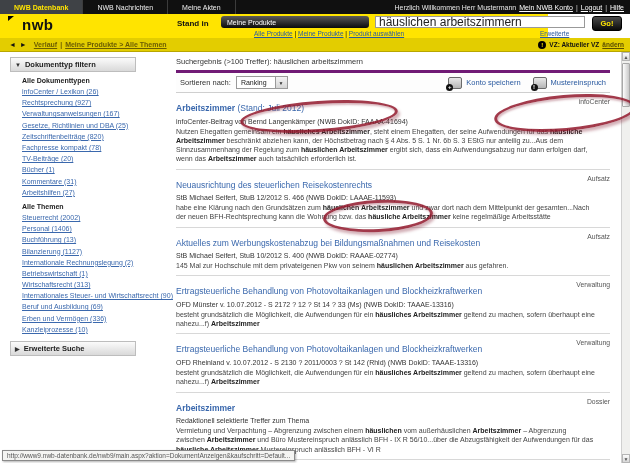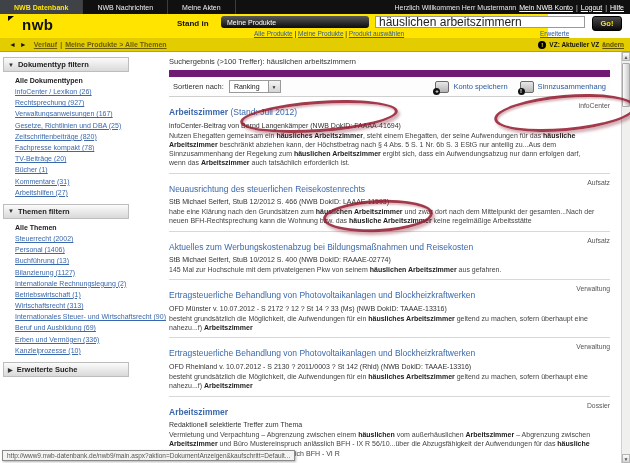--- a/index.html
+++ b/index.html
@@ -32,32 +32,32 @@
   .bc-arrows{margin-left:9px;letter-spacing:1px;color:#111;font-size:7px;cursor:pointer;}
   .breadcrumb a{color:#6b5d00;text-decoration:underline;font-weight:bold;cursor:pointer;}
   .bc-path{margin-left:6px;display:flex;gap:3px;align-items:center;color:#6b5d00;font-weight:bold;}
   .vz{margin-left:auto;margin-right:6px;display:flex;align-items:center;gap:3px;}
   .vz-icon{width:8px;height:8px;background:#000;border-radius:50%;color:#ffe400;font-size:6px;font-weight:bold;display:flex;align-items:center;justify-content:center;}
   .vz b{font-size:6.5px;color:#111;}
   .vz a{color:#5a4d00;font-size:6.5px;}
 
   
   .bodywrap{position:absolute;left:0;top:52px;width:622px;height:411px;display:flex;}
-  .sidebar{width:126px;flex:none;padding-left:3px;}
+  .sidebar{width:126px;flex:none;padding-left:10px;}
   .side-header{background:linear-gradient(#fbfbfb,#d9d9d9);border:1px solid #bdbdbd;font-size:7.5px;font-weight:bold;color:#222;padding:2px 4px;margin-top:6px;display:flex;align-items:center;gap:4px;cursor:pointer;}
   .side-header:first-child{margin-top:5px;}
   .tri{font-size:6px;color:#333;}
   .side-all{font-size:7px;font-weight:bold;color:#222;padding:5px 0 2px 12px;}
   .side-list{padding-left:12px;}
   .side-list a{display:block;font-size:7px;color:#3a68ad;text-decoration:underline;padding:2.1px 0;cursor:pointer;white-space:nowrap;}
 
   
   .main{flex:1;padding:3px 12px 14px 40px;min-width:0;}
   .summary{font-size:7.5px;color:#333;padding:2px 0 4px 0;}
-  .toolbar{border-top:7px solid #701a75;border-bottom:1px solid #cfcfcf;background:#fdfdfd;display:flex;align-items:center;padding:3px 4px;}
+  .toolbar{border-top:3px solid #701a75;border-bottom:1px solid #cfcfcf;background:#fdfdfd;display:flex;align-items:center;padding:3px 4px;}
   .sort-label{font-size:7.5px;color:#333;}
   .sort-select{margin-left:5px;border:1px solid #9a9a9a;background:#fff;font-size:7px;color:#222;display:flex;align-items:center;height:11px;cursor:pointer;}
   .sort-select .val{padding:0 8px 0 4px;}
   .sort-select .arrowbox{width:11px;height:100%;background:linear-gradient(#f4f4f4,#d5d5d5);border-left:1px solid #9a9a9a;display:flex;align-items:center;justify-content:center;font-size:5px;color:#333;}
   .tool-actions{margin-left:auto;display:flex;align-items:center;gap:12px;}
   .tool-btn{display:flex;align-items:center;gap:4px;font-size:7.5px;color:#2a5aa0;cursor:pointer;}
   .mini-ico{position:relative;width:12px;height:10px;background:linear-gradient(#e8e8e8,#b5b5b5);border:1px solid #6a6a6a;border-radius:2px;}
   .mini-ico .bub{position:absolute;left:-3px;bottom:-3px;width:7px;height:7px;background:#111;border-radius:50%;color:#fff;font-size:6px;line-height:7px;text-align:center;font-weight:bold;}
 
   .results{}
@@ -152,24 +152,20 @@
           <a>Verwaltungsanweisungen (167)</a>
           <a>Gesetze, Richtlinien und DBA (25)</a>
           <a>Zeitschriftenbeiträge (820)</a>
           <a>Fachpresse kompakt (78)</a>
           <a>TV-Beiträge (20)</a>
           <a>Bücher (1)</a>
           <a>Kommentare (31)</a>
           <a>Arbeitshilfen (27)</a>
         </div>
 
-      <div class="side-header">
-        <span class="tri">▼</span>
-        <span>Themen filtern</span>
-      </div>
       <div class="side-all">Alle Themen</div>
       <div class="side-list" id="theme-list">
           <a>Steuerrecht (2002)</a>
           <a>Personal (1406)</a>
           <a>Buchführung (13)</a>
           <a>Bilanzierung (1127)</a>
           <a>Internationale Rechnungslegung (2)</a>
           <a>Betriebswirtschaft (1)</a>
           <a>Wirtschaftsrecht (313)</a>
           <a>Internationales Steuer- und Wirtschaftsrecht (90)</a>
@@ -197,21 +193,21 @@
           <span class="tool-btn">
             <span class="mini-ico">
                 <span class="bub">+</span>
               </span>
             <span>Konto speichern</span>
           </span>
           <span class="tool-btn">
             <span class="mini-ico">
                 <span class="bub">!</span>
               </span>
-            <span>Sinnzusammenhang</span>
+            <span>Mustereinspruch</span>
           </span>
         </div>
       </div>
 
       <div class="results" id="results">
           <div class="result"><a class="rtitle"><span>Arbeitszimmer</span><span class="nb"> (Stand: Juli 2012)</span></a><span class="rtype">infoCenter</span><div class="rmeta">infoCenter-Beitrag von Bernd Langenkämper (NWB DokID: FAAAA-41694)</div><div class="rsnip"><span>Nutzen Ehegatten gemeinsam ein </span><span class="b">häusliches Arbeitszimmer</span><span>, steht einem Ehegatten, der seine Aufwendungen für das </span><span class="b">häusliche Arbeitszimmer</span><span> beschränkt abziehen kann, der Höchstbetrag nach § 4 Abs. 5 S. 1 Nr. 6b S. 3 EStG nur anteilig zu...Aus dem Sinnzusammenhang der Regelung zum </span><span class="b">häuslichen Arbeitszimmer</span><span> ergibt sich, dass ein Aufwendungsabzug nur dann erfolgen darf, wenn das </span><span class="b">Arbeitszimmer</span><span> auch tatsächlich erforderlich ist.</span></div></div>
           <div class="result"><a class="rtitle"><span class="nb">Neuausrichtung des steuerlichen Reisekostenrechts</span></a><span class="rtype">Aufsatz</span><div class="rmeta">StB Michael Seifert, StuB 12/2012 S. 466 (NWB DokID: LAAAE-11593)</div><div class="rsnip"><span>habe eine Klärung nach den Grundsätzen zum </span><span class="b">häuslichen Arbeitszimmer</span><span> und zwar dort nach dem Mittelpunkt der gesamten...Nach der neuen BFH-Rechtsprechung kann die Wohnung bzw. das </span><span class="b">häusliche Arbeitszimmer</span><span> keine regelmäßige Arbeitsstätte</span></div></div>
           <div class="result"><a class="rtitle"><span class="nb">Aktuelles zum Werbungskostenabzug bei Bildungsmaßnahmen und Reisekosten</span></a><span class="rtype">Aufsatz</span><div class="rmeta">StB Michael Seifert, StuB 10/2012 S. 400 (NWB DokID: RAAAE-02774)</div><div class="rsnip"><span>145 Mal zur Hochschule mit dem privateigenen Pkw von seinem </span><span class="b">häuslichen Arbeitszimmer</span><span> aus gefahren.</span></div></div>
           <div class="result"><a class="rtitle"><span class="nb">Ertragsteuerliche Behandlung von Photovoltaikanlagen und Blockheizkraftwerken</span></a><span class="rtype">Verwaltung</span><div class="rmeta">OFD Münster v. 10.07.2012 - S 2172 ? 12 ? St 14 ? 33 (Ms) (NWB DokID: TAAAE-13316)</div><div class="rsnip"><span>besteht grundsätzlich die Möglichkeit, die Aufwendungen für ein </span><span class="b">häusliches Arbeitszimmer</span><span> geltend zu machen, sofern überhaupt eine nahezu...f) </span><span class="b">Arbeitszimmer</span></div></div>
           <div class="result"><a class="rtitle"><span class="nb">Ertragsteuerliche Behandlung von Photovoltaikanlagen und Blockheizkraftwerken</span></a><span class="rtype">Verwaltung</span><div class="rmeta">OFD Rheinland v. 10.07.2012 - S 2130 ? 2011/0003 ? St 142 (Rhld) (NWB DokID: TAAAE-13316)</div><div class="rsnip"><span>besteht grundsätzlich die Möglichkeit, die Aufwendungen für ein </span><span class="b">häusliches Arbeitszimmer</span><span> geltend zu machen, sofern überhaupt eine nahezu...f) </span><span class="b">Arbeitszimmer</span></div></div>

